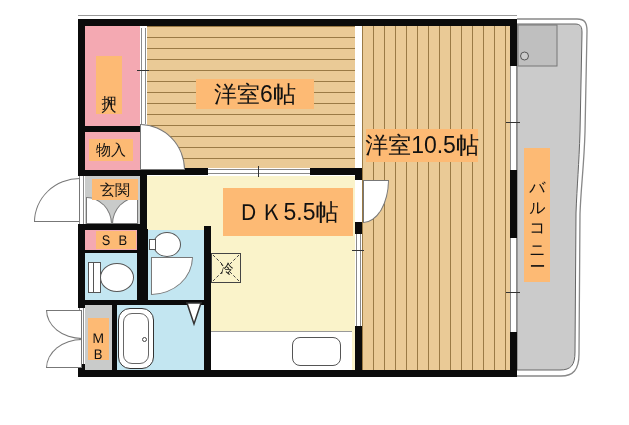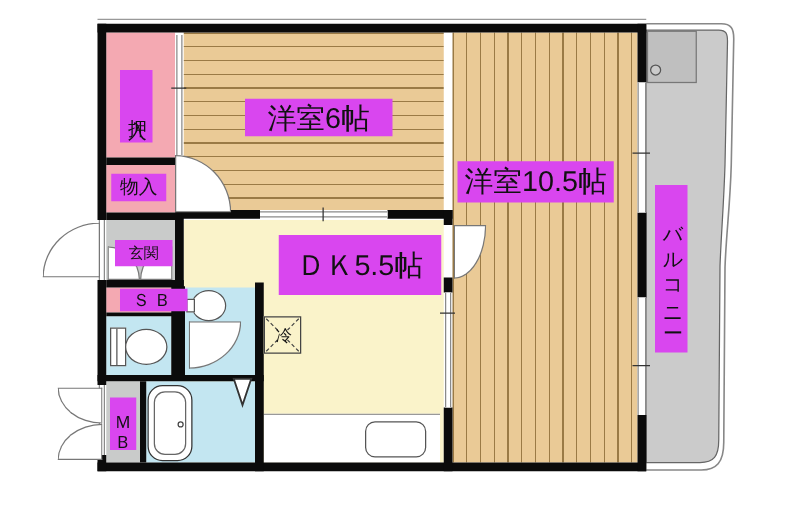--- a/index.html
+++ b/index.html
@@ -6,21 +6,21 @@
   #canvas{position:relative;width:629px;height:425px;background:#fff;overflow:hidden;
           font-family:"Liberation Sans","DejaVu Sans",sans-serif;color:#111;}
   .abs{position:absolute;box-sizing:border-box;}
   .wall{background:var(--wall);}
   .fill-pink{background:var(--pink);}
   .fill-gray{background:var(--gray);}
   .fill-blue{background:var(--blue);}
   .fill-yellow{background:var(--yellow);}
   .wood-h{background:repeating-linear-gradient(to bottom,var(--woodLine) 0 1px,var(--wood) 1px 11px);}
   .wood-v{background:repeating-linear-gradient(to right,var(--woodLine) 0 1px,var(--wood) 1px 11px);}
-  .label{background:#d946ef;display:flex;align-items:center;justify-content:center;
+  .label{background:#fdba74;display:flex;align-items:center;justify-content:center;
          line-height:1.05;text-align:right;white-space:nowrap;}
   .label.vert{writing-mode:vertical-rl;text-orientation:upright;letter-spacing:2px;}
   .slider{background:#fff;border:1px solid #8a8a8a;border-top:none;border-bottom:none;}
   .slider.horiz{border:1px solid #8a8a8a;border-left:none;border-right:none;}
   .tick{background:#333;}
   .door{background:#fff;border:1px solid #777;}
   .d-tr{border-top-right-radius:100% 100%;}
   .d-tl{border-top-left-radius:100% 100%;}
   .d-br{border-bottom-right-radius:100% 100%;}
   .d-bl{border-bottom-left-radius:100% 100%;}
@@ -124,21 +124,21 @@
           <line x1="27" y1="1" x2="18" y2="10"></line>
         <line x1="1" y1="27" x2="10" y2="18"></line>
           <line x1="27" y1="27" x2="18" y2="18"></line>
       </g>
     </svg>
     <div class="abs" style="left:0;top:0;width:30px;height:30px;display:flex;align-items:center;justify-content:center;font-size:13px;">冷</div>
   </div>
 
   <div class="abs label vert" style="left:96px;top:56px;width:26px;height:58px;font-size:15px;">押入</div>
   <div class="abs label" style="left:89px;top:139px;width:44px;height:22px;font-size:15px;">物入</div>
-  <div class="abs label" style="left:92px;top:192px;width:46px;height:21px;font-size:12px;">玄関</div>
-  <div class="abs label" style="left:96px;top:231px;width:54px;height:18px;font-size:14px;letter-spacing:3px;">ＳＢ</div>
+  <div class="abs label" style="left:92px;top:179px;width:46px;height:21px;font-size:15px;">玄関</div>
+  <div class="abs label" style="left:96px;top:231px;width:40px;height:18px;font-size:14px;letter-spacing:3px;">ＳＢ</div>
   <div class="abs label vert" style="left:88px;top:318px;width:21px;height:42px;font-size:14px;">ＭＢ</div>
   <div class="abs label" style="left:196px;top:79px;width:118px;height:30px;font-size:23px;">洋室6帖</div>
   <div class="abs label" style="left:223px;top:188px;width:130px;height:48px;font-size:23px;">ＤＫ5.5帖</div>
-  <div class="abs label" style="left:366px;top:129px;width:125px;height:33px;font-size:23px;">洋室10.5帖</div>
+  <div class="abs label" style="left:366px;top:129px;width:112px;height:33px;font-size:23px;">洋室10.5帖</div>
   <div class="abs label vert" style="left:524px;top:148px;width:26px;height:134px;font-size:16px;letter-spacing:4px;">バルコニー</div>
 
 </div>
 
 </body></html>

